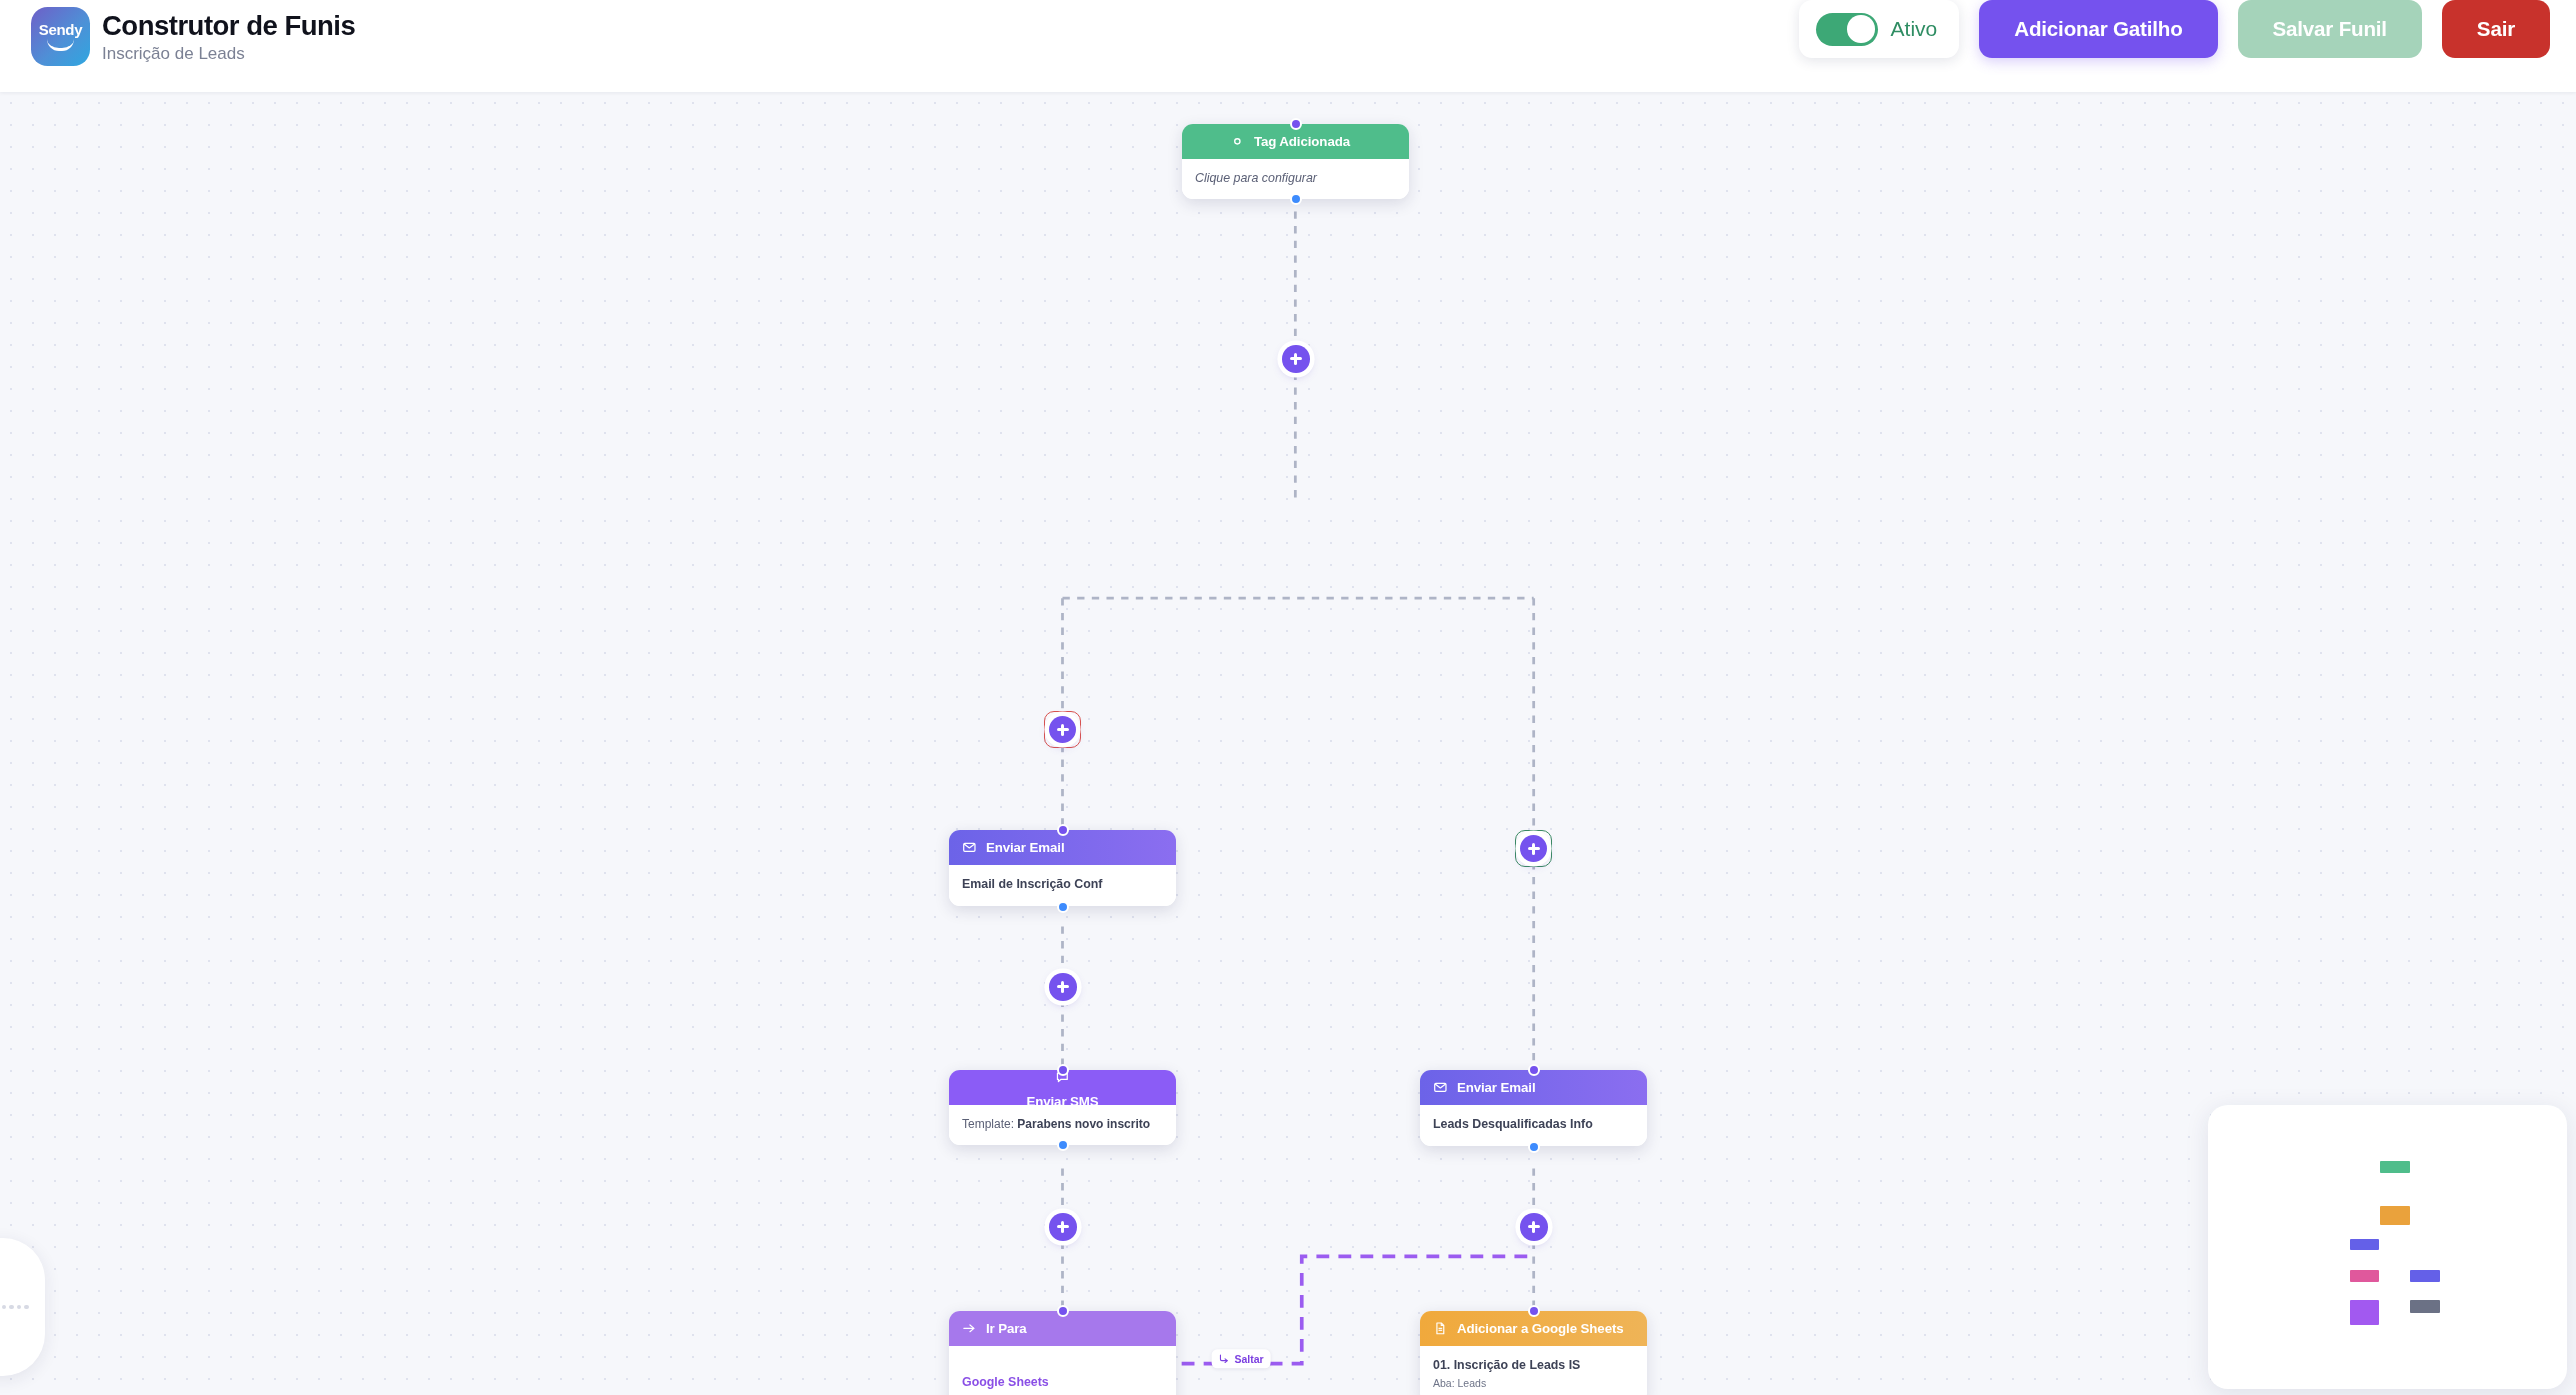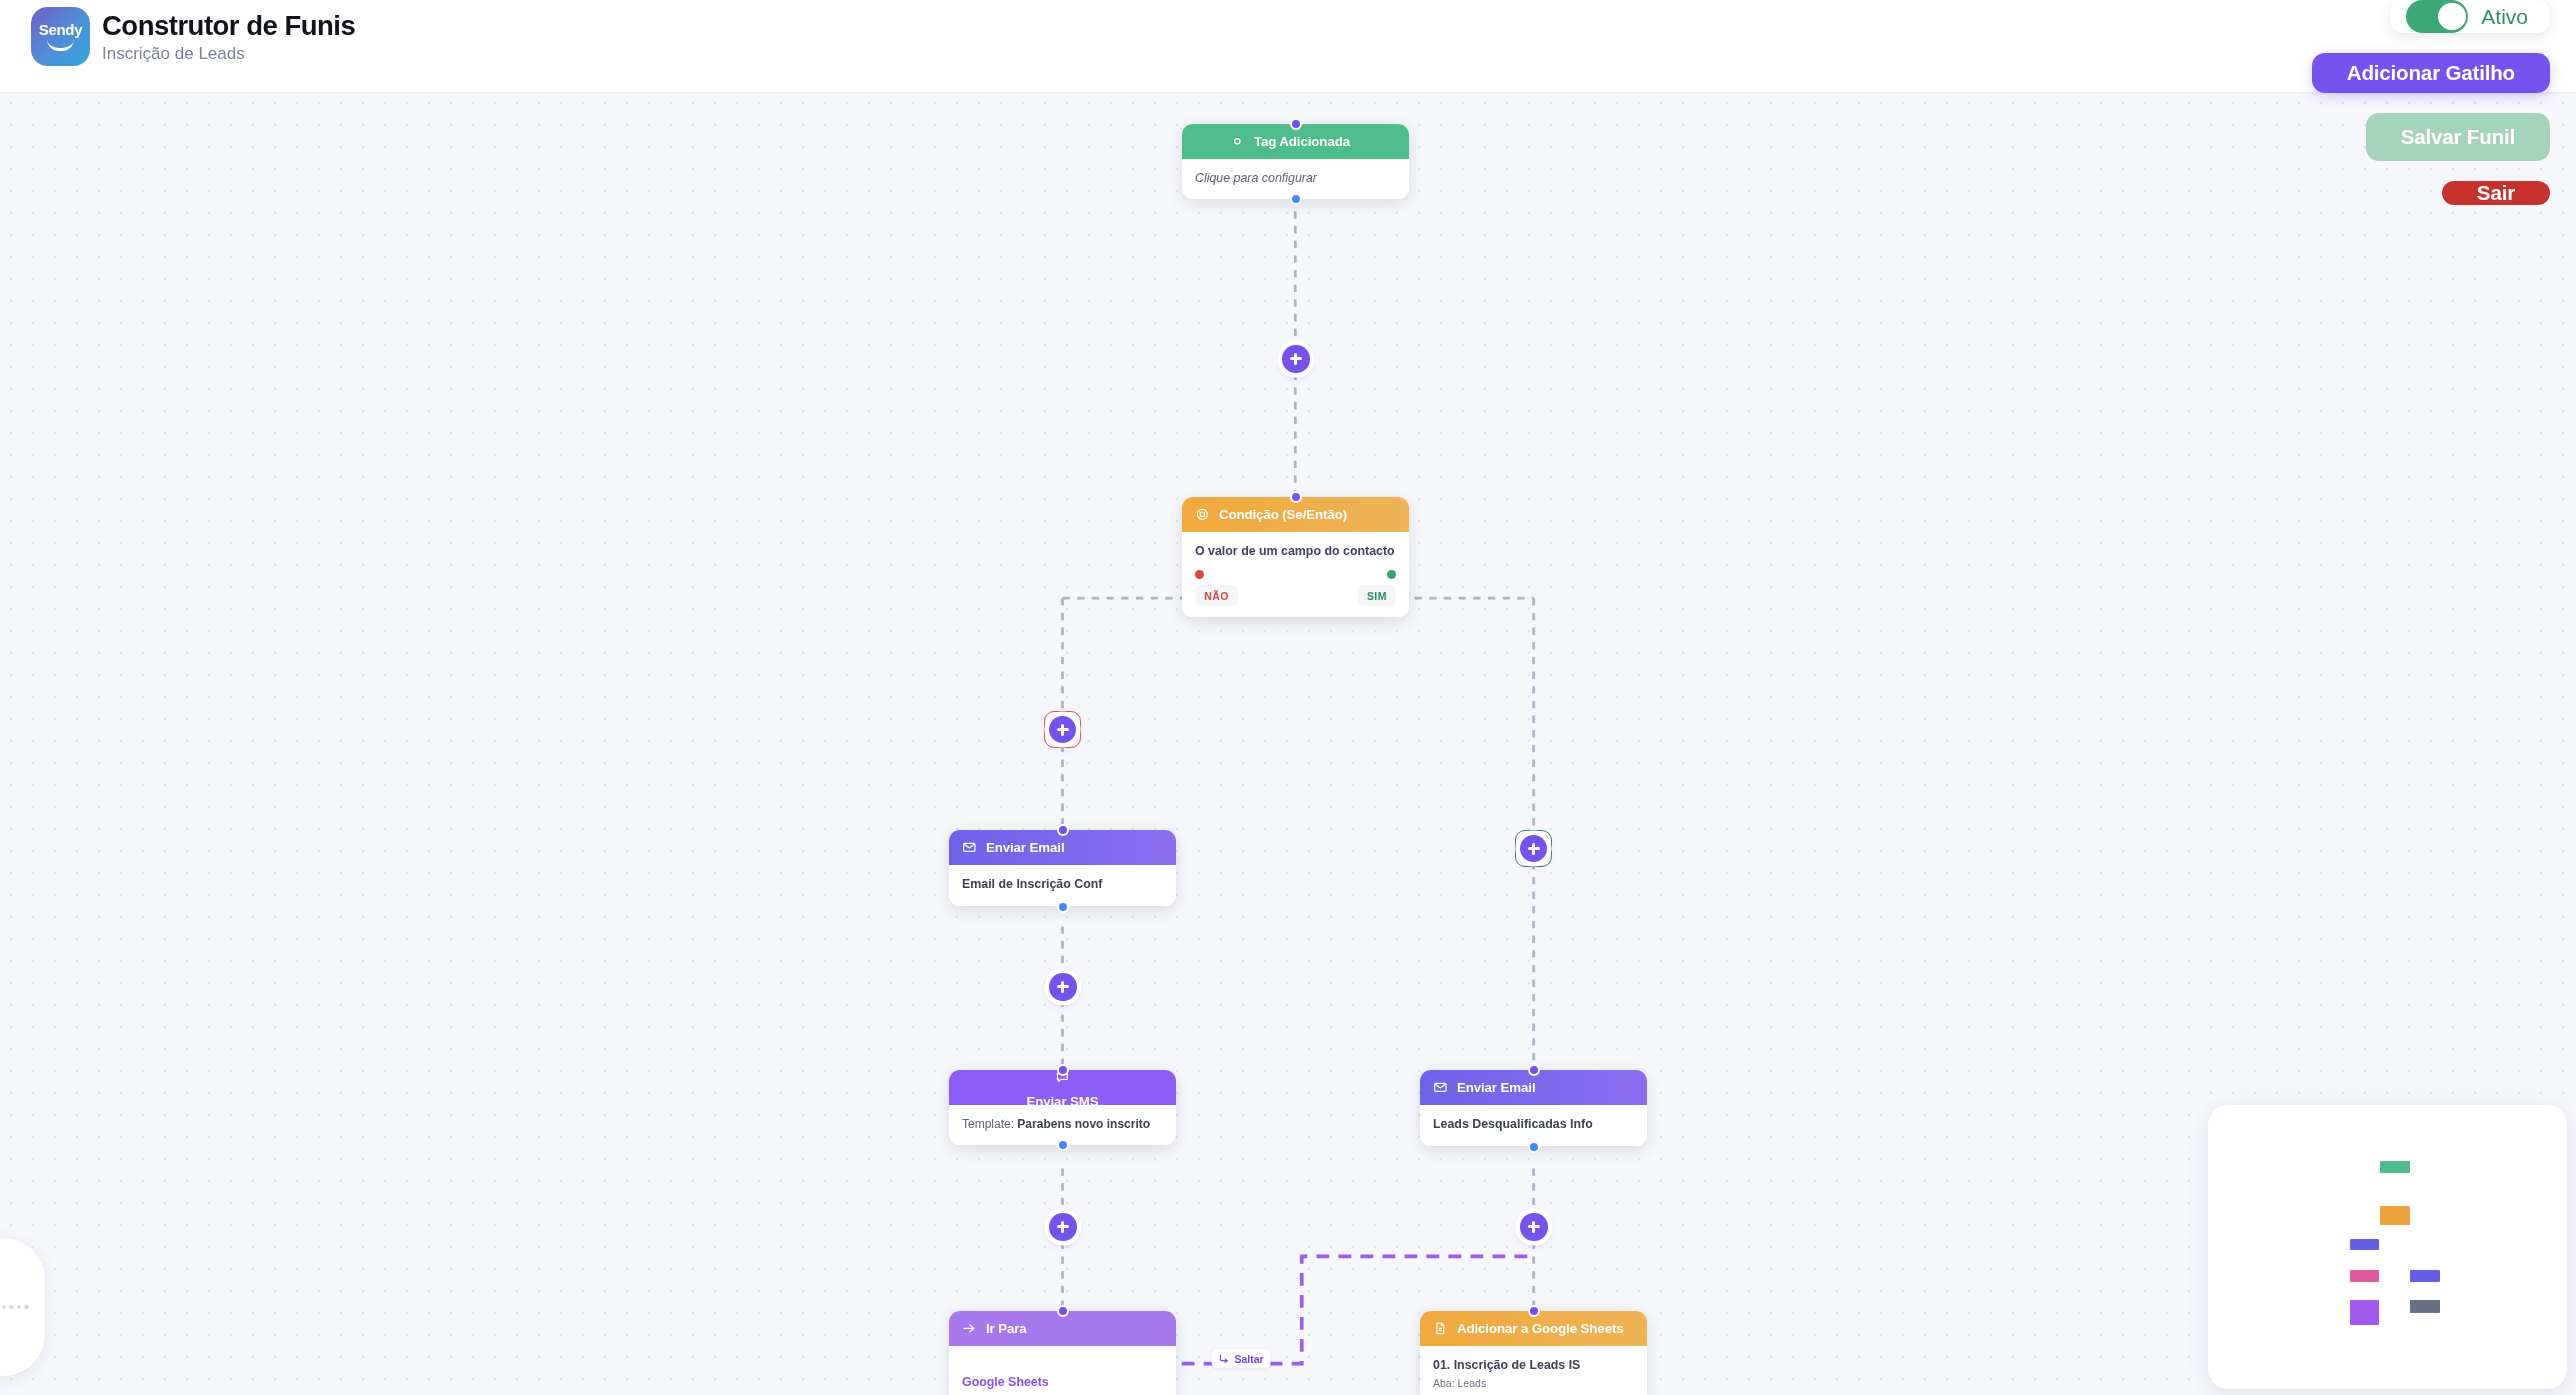--- a/index.html
+++ b/index.html
@@ -30,21 +30,21 @@
     width: 27.5px; height: 12px; margin-top: 1.8px;
     border-bottom: 3.2px solid #fff;
     border-radius: 0 0 27.5px 27.5px;
   }
   .titles { display: flex; flex-direction: column; justify-content: center; margin-left: 12px; }
   .app-title { font-size: 27.5px; font-weight: 700; color: #10121c; letter-spacing: -0.5px; line-height: 1.14; }
   .app-sub { font-size: 17px; color: #7b8194; margin-top: 2.8px; line-height: 1.15; }
 
   .head-actions {
     position: absolute; right: 26px; top: 0; height: 66px;
-    display: flex; align-items: flex-end; gap: 20px; flex-direction: column;
+    display: flex; align-items: flex-start; gap: 20px;
   }
   .toggle-card {
     height: 58px; min-width: 142px; background: #fff;
     border-radius: 13px; box-shadow: 0 2.8px 13px rgba(25,30,70,0.12);
     display: flex; align-items: center; gap: 13px; padding: 0 22px 0 16.5px;
   }
   .switch {
     width: 62px; height: 33px; border-radius: 916px;
     background: #3da876; position: relative; flex: none;
   }
@@ -276,41 +276,20 @@
         <circle cx="12" cy="12" r="4.3" fill="none" stroke="#fff" stroke-width="2.2"></circle>
       </svg>
       <span>Tag Adicionada</span>
     </div>
     <div class="node-body">
       <div class="node-body-italic">Clique para configurar</div>
     </div>
     <div class="port port-bottom"></div>
   </div>
 
-  <div class="node" style="left:1182px; top:405px; width:227px;">
-    <div class="port port-top"></div>
-    <div class="node-head h-orange">
-      <svg class="ico" viewBox="0 0 24 24">
-        <circle cx="12" cy="12" r="8.2" fill="none" stroke="#fff" stroke-width="1.9"></circle>
-        <rect x="8.6" y="8.6" width="6.8" height="6.8" rx="1.4" fill="none" stroke="#fff" stroke-width="1.9"></rect>
-      </svg>
-      <span>Condição (Se/Então)</span>
-    </div>
-    <div class="node-body" style="padding-bottom:11px;">
-      <div class="node-body-title">O valor de um campo do contacto</div>
-      <div class="branch-row">
-        <span class="branch-dot dot-no"></span>
-        <span class="branch-dot dot-yes"></span>
-      </div>
-      <div class="branch-chips">
-        <span class="chip chip-no">NÃO</span>
-        <span class="chip chip-yes">SIM</span>
-      </div>
-    </div>
-  </div>
 
   <div class="node" style="left:949px; top:738px;">
     <div class="port port-top"></div>
     <div class="node-head h-purple">
       <svg class="ico" viewBox="0 0 24 24" fill="none" stroke="#fff" stroke-width="2" stroke-linejoin="round">
         <rect x="2.8" y="5.4" width="18.4" height="13.2" rx="1.8"></rect>
           <polyline points="3.4,6.6 12,13 20.6,6.6"></polyline>
       </svg>
       <span>Enviar Email</span>
     </div>

